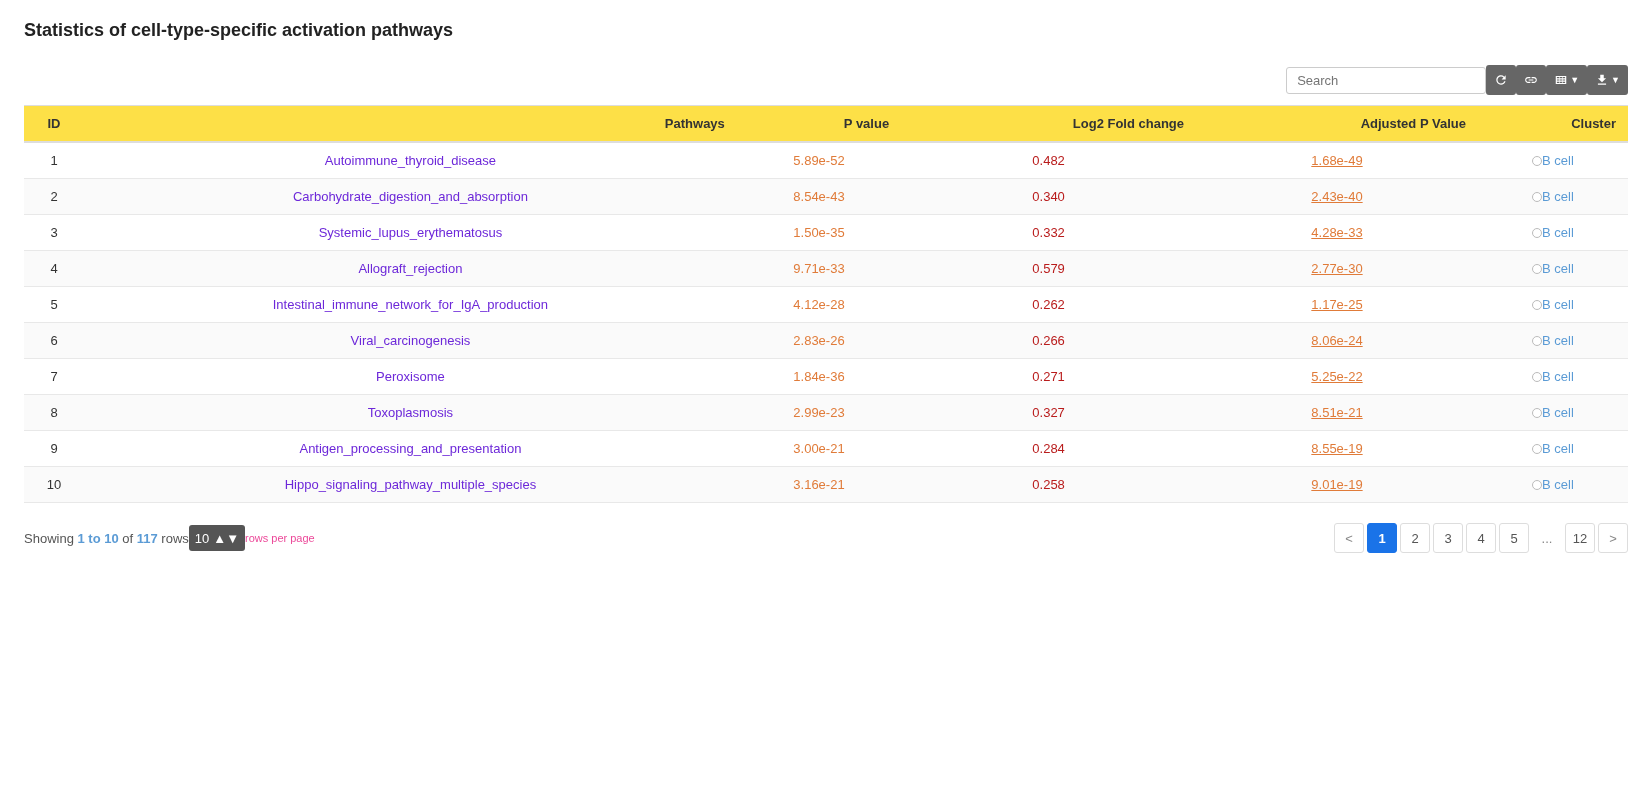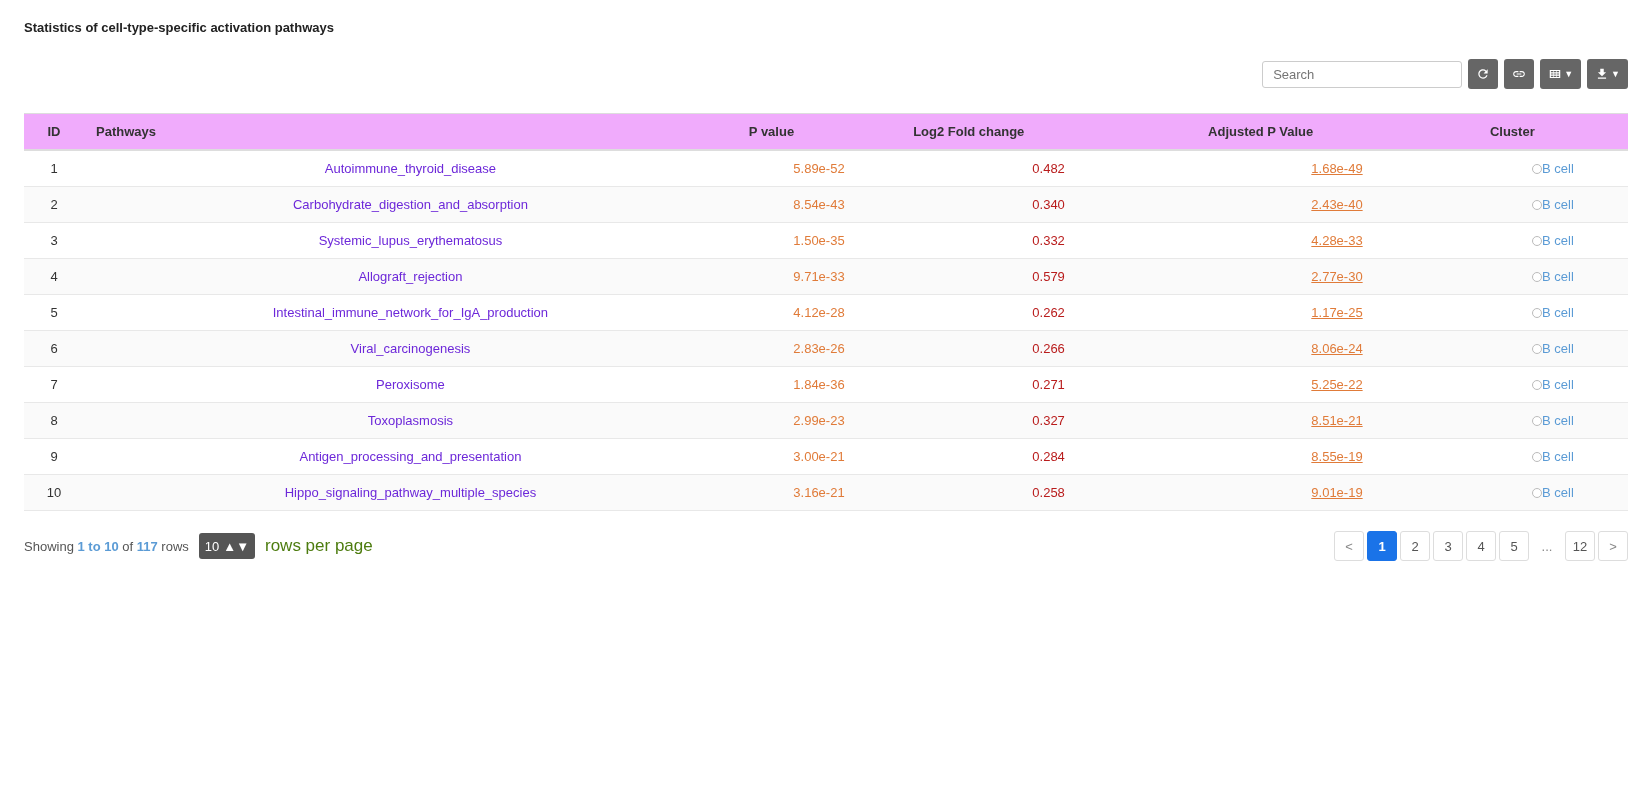--- a/index.html
+++ b/index.html
@@ -8,31 +8,30 @@
       font-size: 13px;
       background: #f5f5f5;
       color: #333;
     }
     .page-container {
       background: #fff;
       min-height: 100vh;
       padding: 20px 24px 16px 24px;
     }
     .page-title {
-      font-size: 13px;
+      font-size: 18px;
       font-weight: 600;
       color: #222;
       margin-bottom: 24px;
     }
     .toolbar {
       display: flex;
       justify-content: flex-end;
       align-items: center;
-      gap: 6px;
-      margin-bottom: 24px;
+      margin-bottom: 10px;
     }
     .search-input {
       border: 1px solid #ccc;
       border-radius: 3px;
       padding: 5px 10px;
       font-size: 13px;
       color: #555;
       width: 200px;
       outline: none;
     }
@@ -56,27 +55,27 @@
       gap: 2px;
     }
     .chevron-down { font-size: 9px; }
 
     table {
       width: 100%;
       border-collapse: collapse;
       font-size: 13px;
     }
     thead tr {
-      background: #f0abfc;
+      background: #fde047;
       border-top: 1px solid #ddd;
       border-bottom: 2px solid #ddd;
     }
     thead th {
       padding: 10px 12px;
-      text-align: left;
+      text-align: right;
       font-weight: 600;
       color: #333;
       font-size: 13px;
     }
     thead th:first-child { text-align: center; width: 60px; }
     tbody tr {
       border-bottom: 1px solid #e8e8e8;
     }
     tbody tr:nth-child(even) { background: #fafafa; }
     tbody tr:nth-child(odd) { background: #fff; }
@@ -124,21 +123,21 @@
       border: none;
       border-radius: 3px;
       padding: 3px 6px;
       font-size: 13px;
       cursor: pointer;
       display: flex;
       align-items: center;
       gap: 4px;
       height: 26px;
     }
-    .rows-per-page-label { color: #4d7c0f; font-size: 17px; }
+    .rows-per-page-label { color: #ec4899; font-size: 11px; }
 
     .pagination {
       display: flex;
       align-items: center;
       gap: 3px;
     }
     .page-btn {
       width: 30px;
       height: 30px;
       border: 1px solid #ddd;
@@ -163,21 +162,20 @@
       height: 30px;
       display: flex;
       align-items: center;
       justify-content: center;
       color: #888;
       font-size: 13px;
     }
     .footer-left {
       display: flex;
       align-items: center;
-      gap: 10px;
     }
   </style>
 </head>
 <body>
 
 <div class="page-container">
 
   <div class="page-title">Statistics of cell-type-specific activation pathways</div>
 
   <div class="toolbar">

